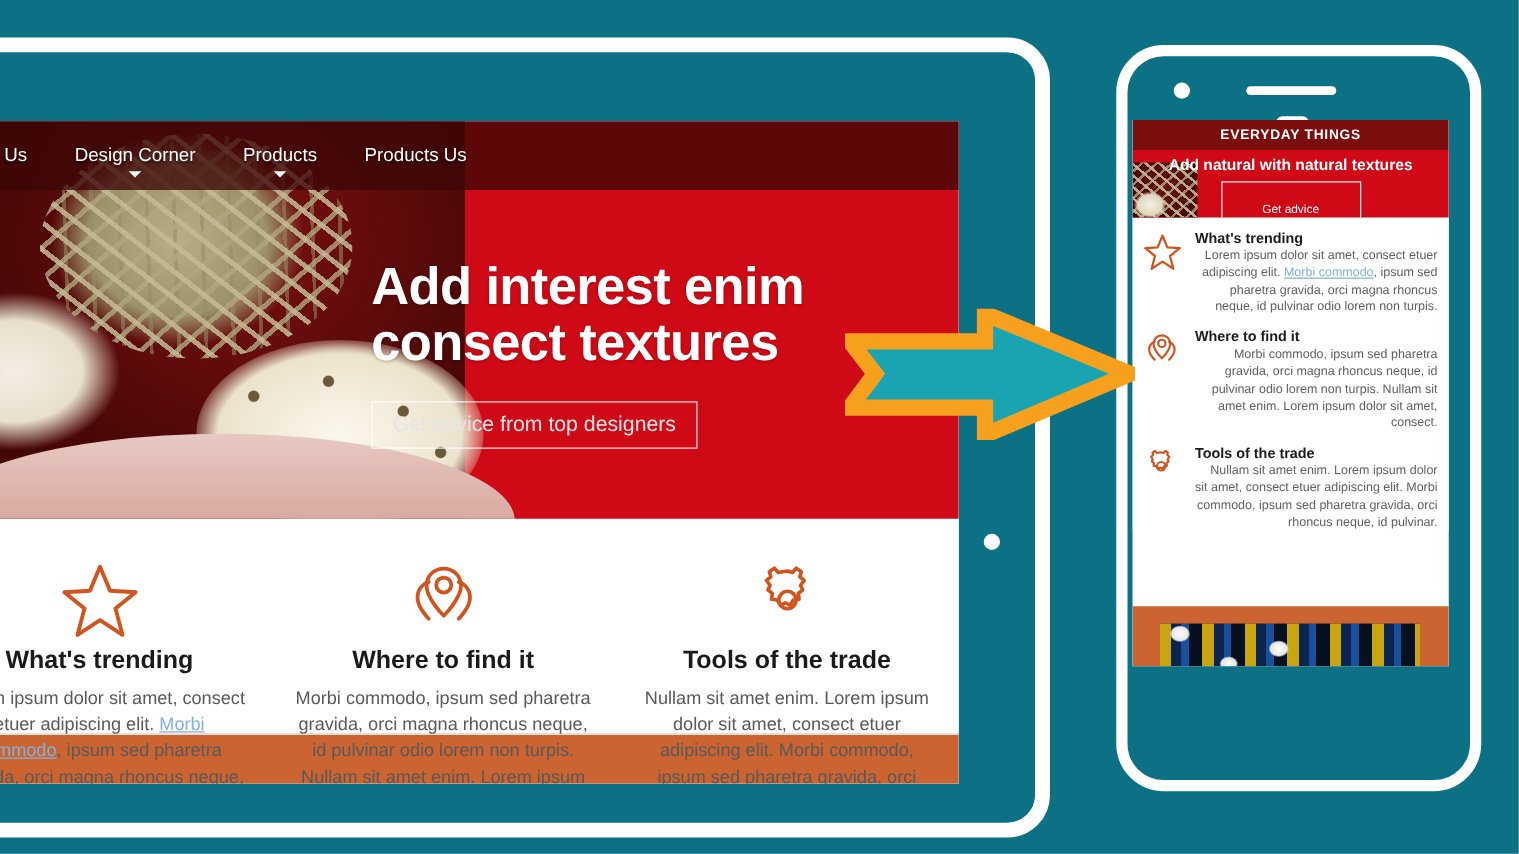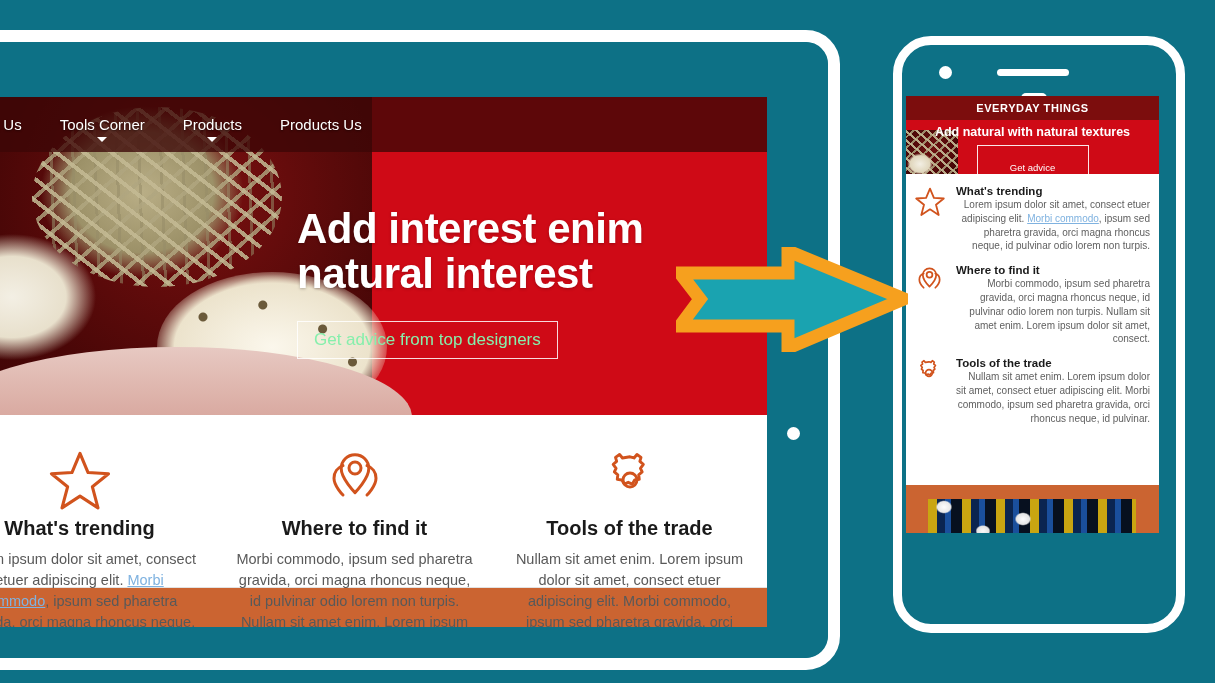--- a/index.html
+++ b/index.html
@@ -87,21 +87,21 @@
     border-top:5px solid #ffffff;
   }
   .hero-copy{ position:absolute; left:355px; top:110px; z-index:3; }
   .hero-h1{
     color:#ffffff; font-size:42px; font-weight:bold; line-height:1.07;
     letter-spacing:-.5px; text-shadow:0 1px 3px rgba(0,0,0,.25);
   }
   .hero-btn{
     margin-top:24px; display:inline-block;
     border:1px solid rgba(255,255,255,.85);
-    color:#86efac; font-size:17px; padding:8px 16px; background:transparent;
+    color:#e5e5e5; font-size:17px; padding:8px 16px; background:transparent;
   }
 
   
   .features{
     display:flex; padding:34px 0 0 0; background:#ffffff; height:172px;
   }
   .feat{ flex:1; padding:0 18px; text-align:center; }
   .feat-icon{ height:62px; display:flex; align-items:center; justify-content:center; }
   .feat-icon svg{ stroke:#d1531d; fill:none; stroke-width:5; }
   .feat-h{ font-size:20px; font-weight:bold; color:#1a1a1a; margin-top:6px; }
@@ -179,36 +179,36 @@
       <div class="hero">
         <div class="hero-photo"></div>
         <div class="hero-dish"></div>
 
         <nav class="topnav">
           <span class="navitem">
             <span>About Us</span>
             
           </span>
           <span class="navitem">
-            <span>Tools Corner</span>
+            <span>Design Corner</span>
             <span class="caret"></span>
           </span>
           <span class="navitem">
             <span>Products</span>
             <span class="caret"></span>
           </span>
           <span class="navitem">
             <span>Products Us</span>
           </span>
         </nav>
 
         <div class="hero-copy">
           <div class="hero-h1">
             <div>Add interest enim</div>
-            <div>natural interest</div>
+            <div>consect textures</div>
           </div>
           <div class="hero-btn">Get advice from top designers</div>
         </div>
       </div>
 
       <div class="features">
 
         <div class="feat">
           <div class="feat-icon">
             <svg width="62" height="60" viewBox="0 0 100 96">

